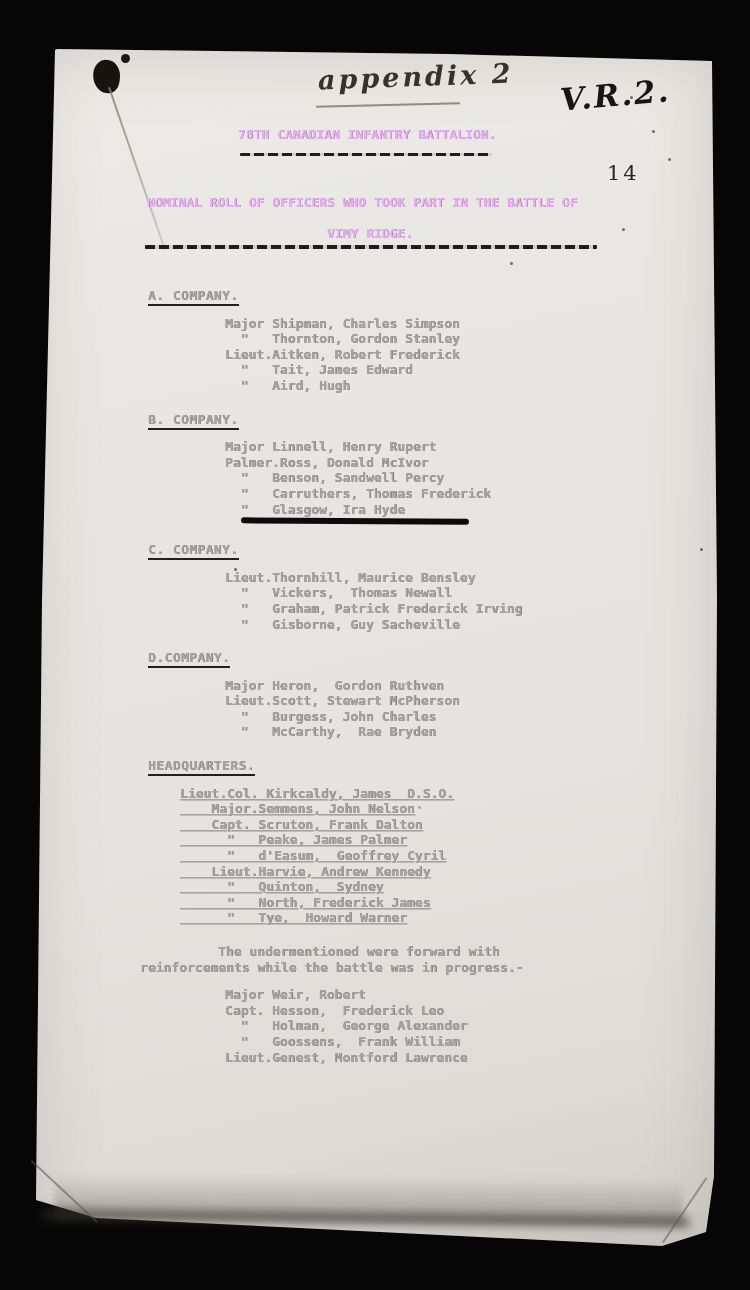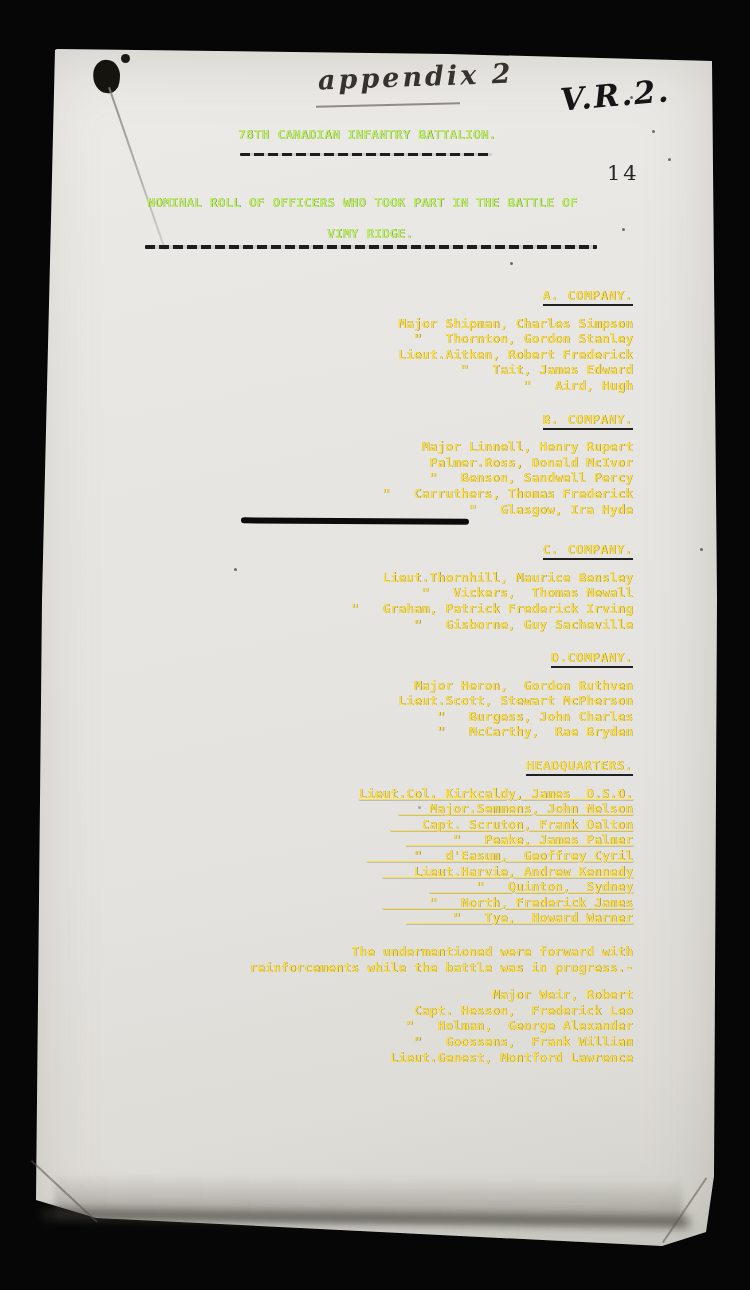--- a/index.html
+++ b/index.html
@@ -12,27 +12,27 @@
   .paper {
     position:absolute; left:28px; top:48px; width:690px; height:1200px;
     background:linear-gradient(168deg,#ecebe7 0%,#e7e6e2 30%,#e4e3df 62%,#dedcd7 85%,#d3d2cc 97%);
     clip-path:polygon(29px 1px, 420px 6px, 684px 13px, 689px 550px, 686px 1128px,
                       678px 1184px, 634px 1198px, 272px 1180px, 68px 1170px,
                       8px 1152px, 14px 552px, 27px 2px);
     box-shadow:inset 0 0 70px rgba(115,112,102,.28);
   }
   
   .typed {
-    position:absolute; color:#bef264; white-space:pre;
+    position:absolute; color:#f0abfc; white-space:pre;
     font:700 13px/15.6px "DejaVu Sans Mono", monospace;
     text-shadow:.3px .3px .5px rgba(25,25,25,.65);
   }
   .roll { position:absolute; left:148px; top:288px; width:485px;
-          color:#fde047; font:700 13px/15.6px "DejaVu Sans Mono", monospace;
-          text-shadow:.3px .3px .5px rgba(25,25,25,.65);text-align:right; }
+          color:#a3a3a3; font:700 13px/15.6px "DejaVu Sans Mono", monospace;
+          text-shadow:.3px .3px .5px rgba(25,25,25,.65); }
   .section .heading { margin-bottom:12px; letter-spacing:.4px; }
   .section .heading span { border-bottom:2px solid #202020; padding-bottom:1px; }
   .officers { margin-left:77px; margin-bottom:18px; white-space:pre; }
   .section.hq .officers { margin-left:32px;text-decoration:underline; }
   .officers .line, .note .nline, .reinforcements .line { white-space:pre; }
   .ink-underline {
     width:228px; height:6px; margin:1px 0 0 16px;
     background:#0b0b0b; border-radius:3px; transform:rotate(.35deg);
   }
   .note { margin:14px 0 12px -8px; }

